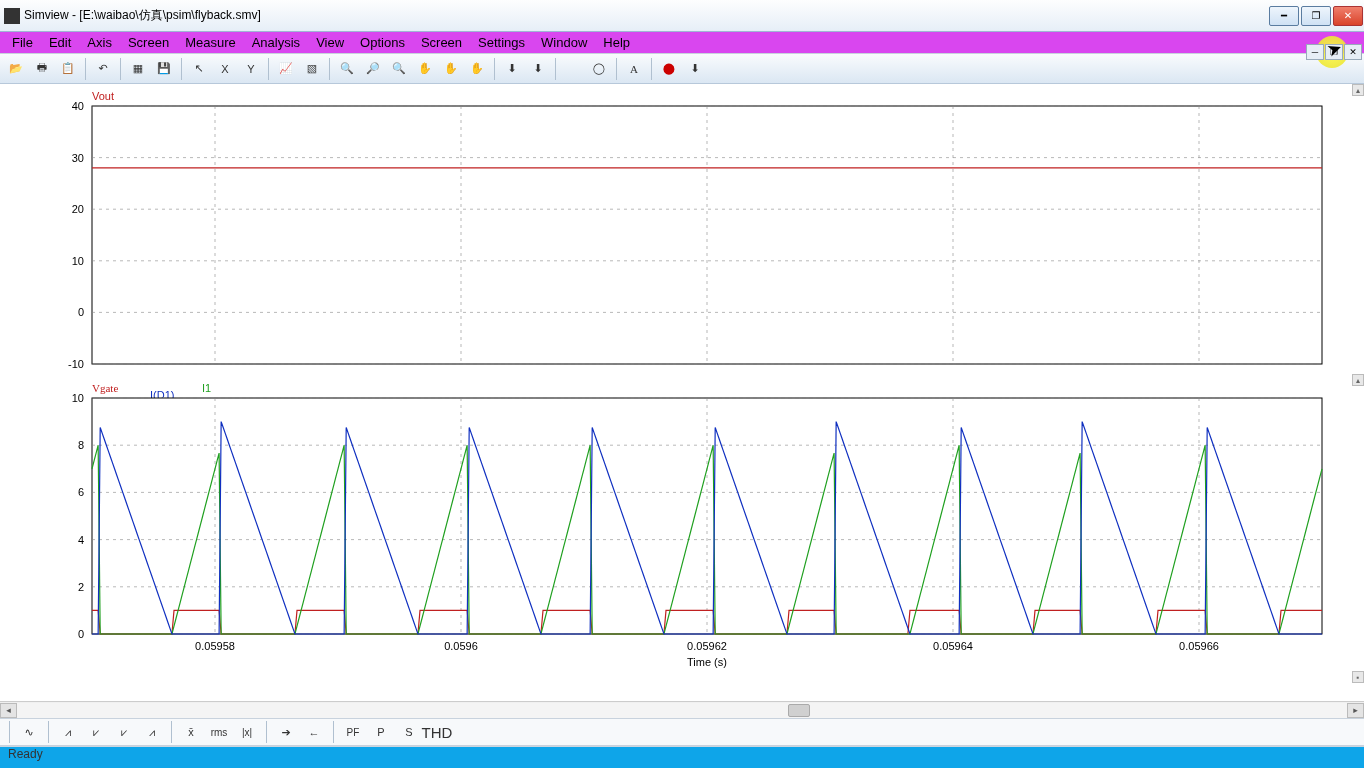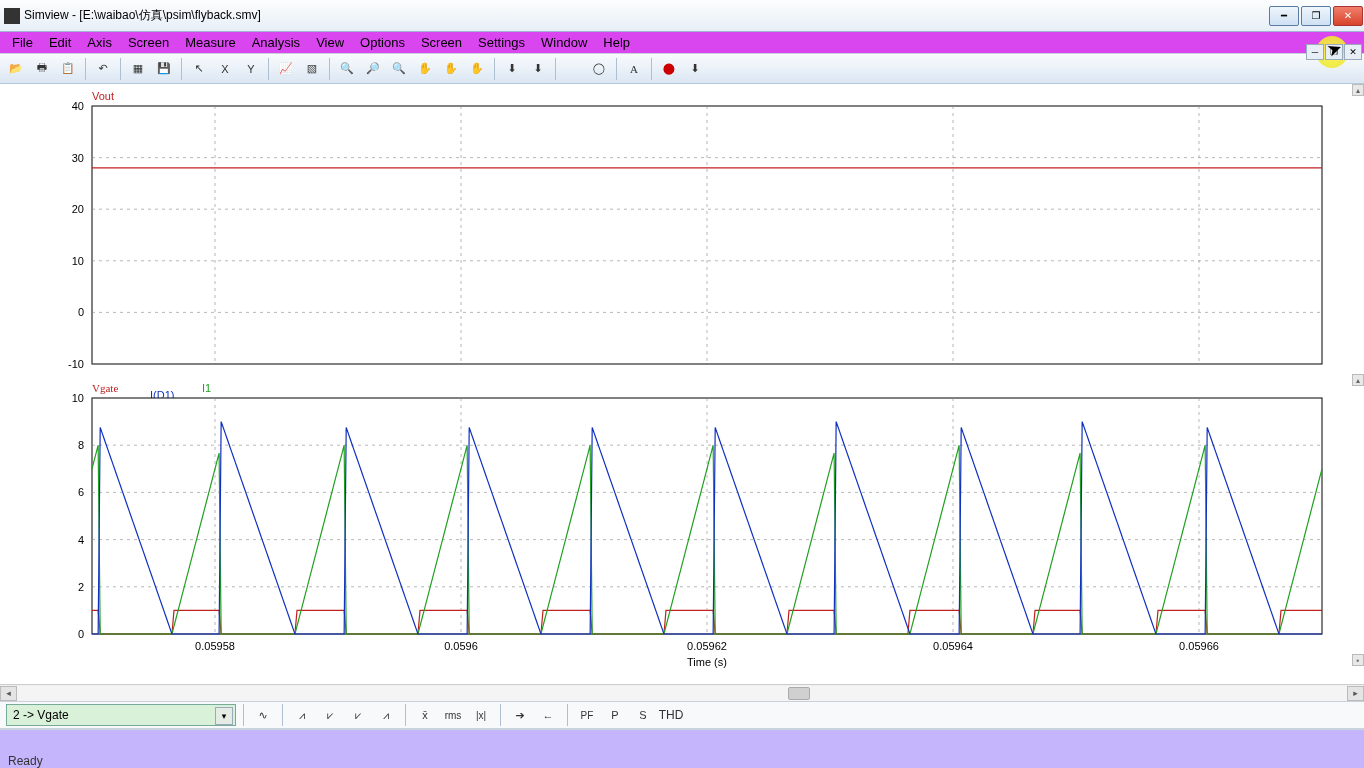--- a/index.html
+++ b/index.html
@@ -42,21 +42,21 @@
   .hs-track { flex:1; height:15px; background:#f4f4f4; position:relative;}
   .hs-thumb { position:absolute; left:58%; width:22px; height:13px; top:1px; background:#d0d0d0; border:1px solid #aaa; border-radius:2px;}
 
   
   .bottombar { height:28px; background:#f7f9fb; border-top:1px solid #c8d2dd; border-bottom:1px solid #c8d2dd; display:flex; align-items:center; padding:0 6px; gap:4px; font-size:12px;}
   .combo { width:230px; height:22px; border:1px solid #7a9; background:#d9f0d9; display:flex; align-items:center; padding:0 6px; position:relative; cursor:pointer;}
   .combo .arrow { position:absolute; right:2px; top:2px; width:18px; height:18px; background:#e4ece4; border:1px solid #9ab; display:flex; align-items:center; justify-content:center; font-size:9px;}
   .bb { width:24px; height:22px; border:1px solid transparent; display:flex; align-items:center; justify-content:center; font-size:11px; color:#333; cursor:pointer; border-radius:2px;}
 
   
-  .statusbar { height:39px; background:#c4b5fd; border-top:1px solid #ccd5df; display:flex; align-items:flex-end; padding:0 8px; font-size:12px; color:#333;}
+  .statusbar { height:22px; background:#0ea5e9; border-top:1px solid #ccd5df; display:flex; align-items:flex-start; padding:0 8px; font-size:12px; color:#333;}
 
   
   .vnub { position:absolute; right:0; width:12px; height:12px; background:#e8e8e8; border:1px solid #bbb; font-size:8px; display:flex; align-items:center; justify-content:center; color:#666;}
 </style>
 </head>
 <body>
 
 <div class="titlebar">
   <span class="icon"></span>
   <span>Simview - [E:\waibao\仿真\psim\flyback.smv]</span>
@@ -193,40 +193,36 @@
 
 <div class="hscroll">
   <div class="hs-btn">◂</div>
   <div class="hs-track">
     <div class="hs-thumb"></div>
   </div>
   <div class="hs-btn">▸</div>
 </div>
 
 <div class="bottombar">
-  <div class="combo">
-    <span>2 -&gt; Vgate</span>
-    <div class="arrow">▾</div>
-  </div>
   <div class="sep"></div>
   <div class="bb">∿</div>
   <div class="sep"></div>
   <div class="bb">⩘</div>
   <div class="bb">⩗</div>
   <div class="bb">⩗</div>
   <div class="bb">⩘</div>
   <div class="sep"></div>
   <div class="bb">x̄</div>
   <div class="bb" style="font-size:10px;">rms</div>
   <div class="bb" style="font-size:10px;">|x|</div>
   <div class="sep"></div>
   <div class="bb">➔</div>
   <div class="bb">←</div>
   <div class="sep"></div>
   <div class="bb" style="font-size:10px;text-align:center;">PF</div>
   <div class="bb">P</div>
   <div class="bb">S</div>
-  <div class="bb" style="font-size:12px;">THD</div>
+  <div class="bb" style="font-size:15px;">THD</div>
 </div>
 
 <div class="statusbar">
   <span>Ready</span>
 </div>
 
 </body></html>

